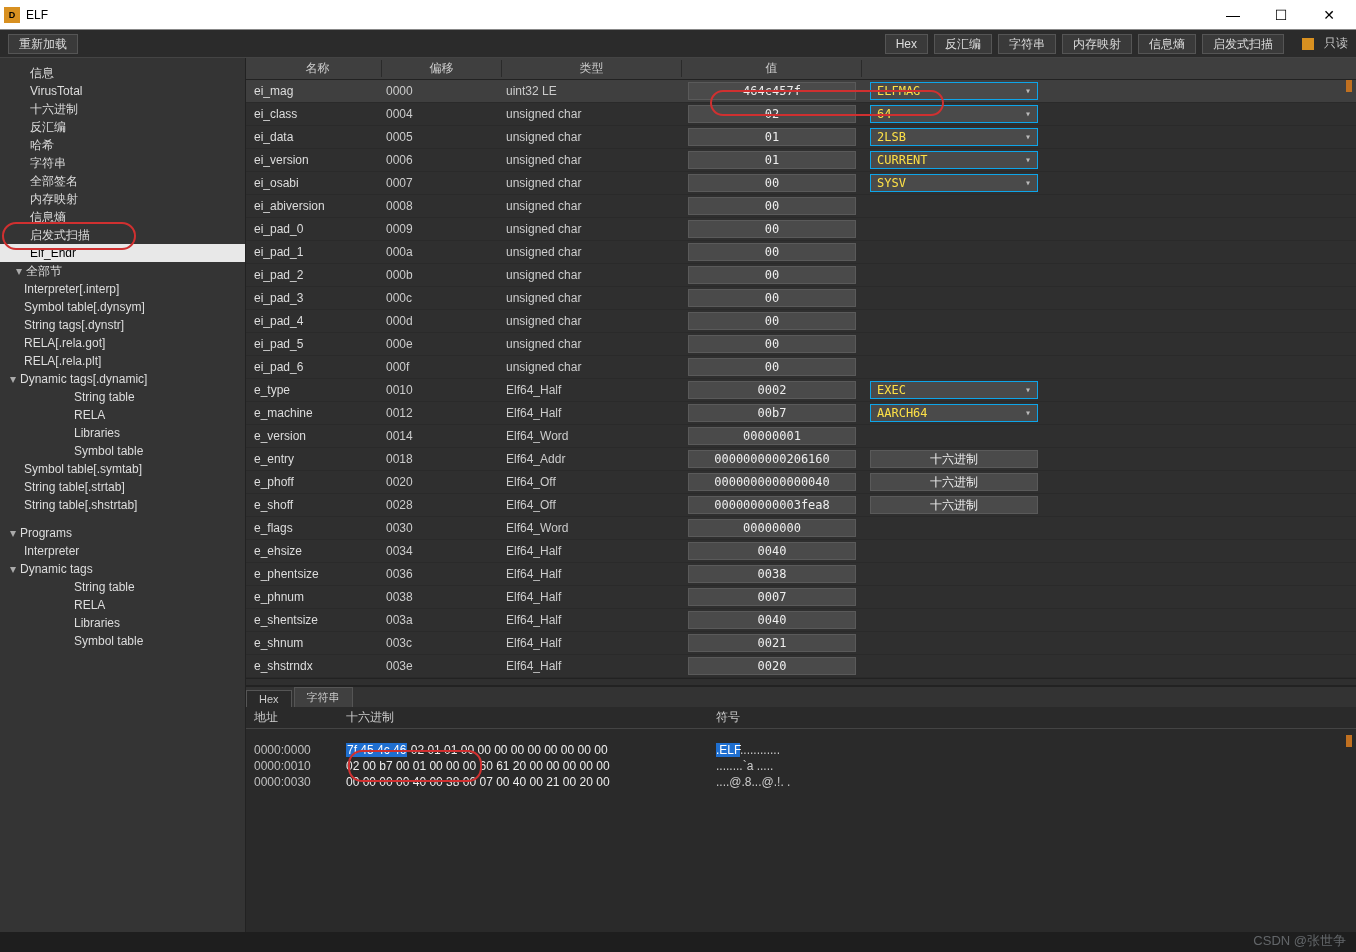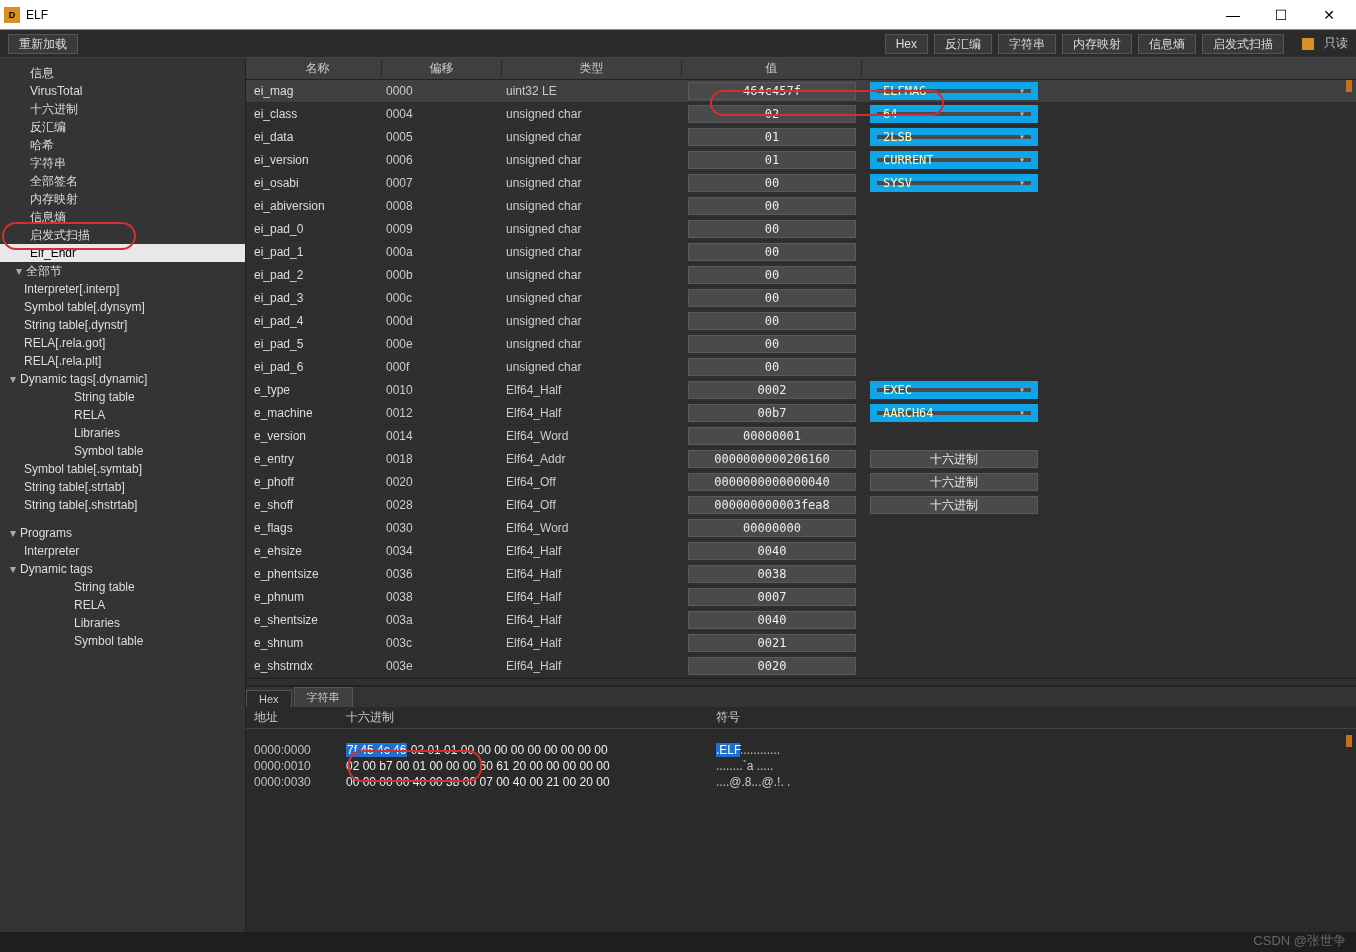--- a/index.html
+++ b/index.html
@@ -44,21 +44,21 @@
 .hdrbody { }
 .row { display:flex; align-items:center; height:23px; border-bottom:1px solid #2a2a2a;}
 .row .c-name { width:136px; padding-left:8px; color:#ddd;}
 .row .c-off  { width:120px; padding-left:4px; color:#ccc;}
 .row .c-type { width:180px; padding-left:4px; color:#ccc;}
 .row .c-val  { width:180px; display:flex; justify-content:center; }
 .row .c-extra{ width:176px; padding-left:8px; display:flex; align-items:center;}
 .row.sel0 { background:#3f3f3f;}
 
 .valbox { background:#4a4a4a; border:1px solid #5a5a5a; width:168px; height:18px; line-height:16px; text-align:center; font-family:Consolas,monospace; color:#eee;}
-.drop { background:#4a4a4a; border:7px solid #0ea5e9; width:168px; height:18px; line-height:16px; padding:0 6px; color:#fef9c3; font-family:Consolas,monospace; position:relative; display:flex; align-items:center;}
+.drop { background:#4a4a4a; border:1px solid #0ea5e9; width:168px; height:18px; line-height:16px; padding:0 6px; color:#fde047; font-family:Consolas,monospace; position:relative; display:flex; align-items:center;}
 .drop::after { content:"▾"; position:absolute; right:6px; color:#bbb; font-size:10px;}
 .btnx { background:#4a4a4a; border:1px solid #5a5a5a; width:168px; height:18px; line-height:16px; text-align:center; color:#eee;}
 
 
 .hexpane { flex:1; background:#2a2a2a; border-top:2px solid #222; display:flex; flex-direction:column; margin-top:6px;}
 .hextabs { display:flex; background:#333; height:20px; align-items:flex-end;}
 .hextabs .t { padding:2px 12px; background:#404040; color:#ccc; margin-right:2px; font-size:11px; border-top:1px solid #555; border-left:1px solid #555; border-right:1px solid #555;}
 .hextabs .t.active { background:#2a2a2a;}
 .hexhead { display:flex; padding:2px 8px; color:#ccc; background:#2a2a2a; border-bottom:1px solid #444;}
 .hexhead .ha { width:92px;}
@@ -119,21 +119,21 @@
       <div class="tree-item ind1"><span>哈希</span></div>
       <div class="tree-item ind1"><span>字符串</span></div>
       <div class="tree-item ind1"><span>全部签名</span></div>
       <div class="tree-item ind1"><span>内存映射</span></div>
       <div class="tree-item ind1"><span>信息熵</span></div>
       <div class="tree-item ind1"><span>启发式扫描</span></div>
       <div class="tree-item ind1 sel"><span>Elf_Ehdr</span></div>
       <div class="tree-item ind1"><span class="tree-caret">▾</span><span>全部节</span></div>
       <div class="tree-item ind2"><span>Interpreter[.interp]</span></div>
       <div class="tree-item ind2"><span>Symbol table[.dynsym]</span></div>
-      <div class="tree-item ind2"><span>String table[.dynstr]</span></div>
+      <div class="tree-item ind2"><span>String tags[.dynstr]</span></div>
       <div class="tree-item ind2"><span>RELA[.rela.got]</span></div>
       <div class="tree-item ind2"><span>RELA[.rela.plt]</span></div>
       <div class="tree-item ind2"><span class="tree-caret">▾</span><span>Dynamic tags[.dynamic]</span></div>
       <div class="tree-item ind3"><span>String table</span></div>
       <div class="tree-item ind3"><span>RELA</span></div>
       <div class="tree-item ind3"><span>Libraries</span></div>
       <div class="tree-item ind3"><span>Symbol table</span></div>
       <div class="tree-item ind2"><span>Symbol table[.symtab]</span></div>
       <div class="tree-item ind2"><span>String table[.strtab]</span></div>
       <div class="tree-item ind2"><span>String table[.shstrtab]</span></div>

